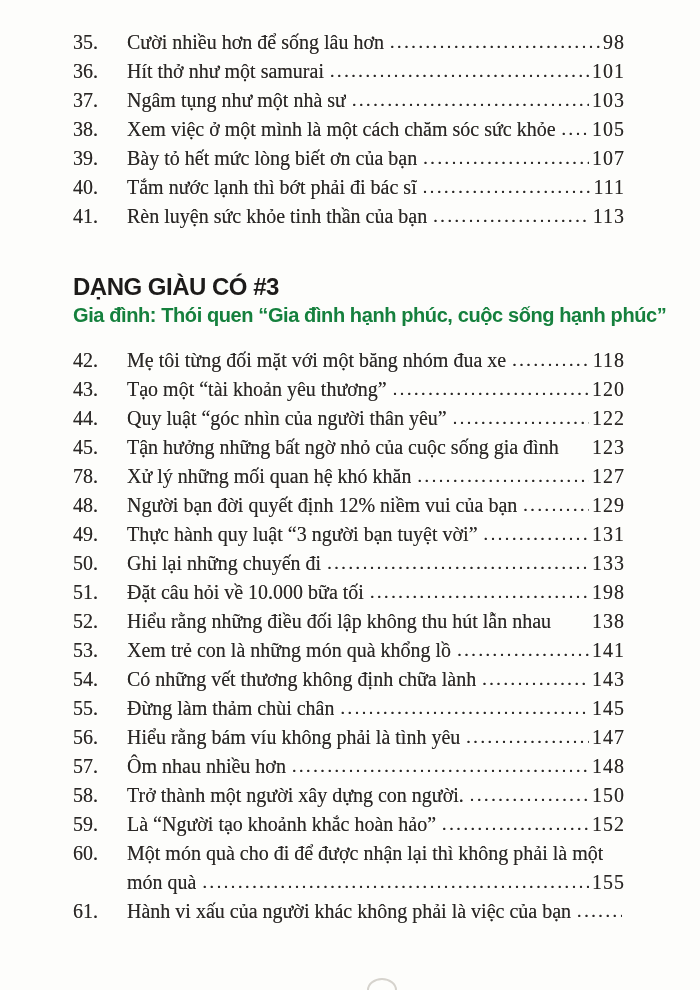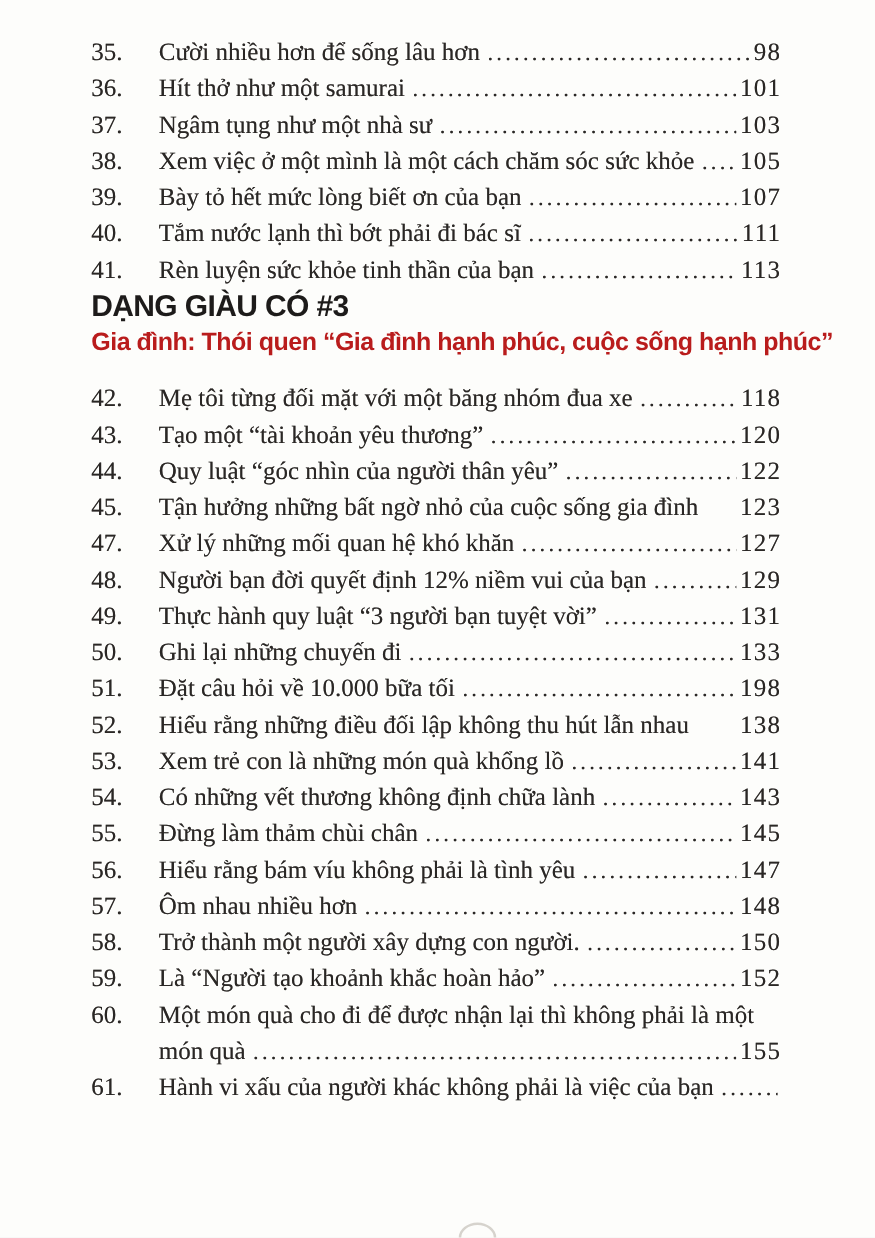--- a/index.html
+++ b/index.html
@@ -31,36 +31,36 @@
     flex:1 1 12px;min-width:0;overflow:hidden;
     white-space:nowrap;margin:0 3px 0 6px;
     font-size:18px;
   }
   .dots::after{
     content:"..........................................................................................................................";
     letter-spacing:2.6px;
   }
   .spacer{flex:1 1 auto;min-width:0;}
   .pagenum{flex:0 0 auto;text-align:right;letter-spacing:1px;}
-  .section-header{}
+  .section-header{margin-top:41px;}
   .section-title{
     font-family:"Liberation Sans","DejaVu Sans",sans-serif;
     font-weight:700;
     font-size:24px;line-height:30px;
     letter-spacing:-0.5px;
     color:#1d1b1a;
     text-shadow:none;
   }
   .section-subtitle{
     font-family:"Liberation Sans","DejaVu Sans",sans-serif;
     font-weight:700;
     font-size:20px;line-height:27px;
     letter-spacing:-0.4px;
     white-space:nowrap;
-    color:#b91c1c;
+    color:#15803d;
     text-shadow:none;
   }
   .toc-family{margin-top:17px;}
   .ornament{
     position:absolute;
     left:367px;top:978px;
     width:26px;height:20px;
     border:2px solid #d6d3cd;
     border-radius:50%;
     background:transparent;
@@ -140,21 +140,21 @@
         <span class="dots"></span>
         <span class="pagenum">122</span>
       </div>
       <div class="entry">
         <span class="num">45.</span>
         <span class="title">Tận hưởng những bất ngờ nhỏ của cuộc sống gia đình</span>
         <span class="spacer"></span>
         <span class="pagenum">123</span>
       </div>
       <div class="entry">
-        <span class="num">47.</span>
+        <span class="num">78.</span>
         <span class="title">Xử lý những mối quan hệ khó khăn</span>
         <span class="dots"></span>
         <span class="pagenum">127</span>
       </div>
       <div class="entry">
         <span class="num">48.</span>
         <span class="title">Người bạn đời quyết định 12% niềm vui của bạn</span>
         <span class="dots"></span>
         <span class="pagenum">129</span>
       </div>

